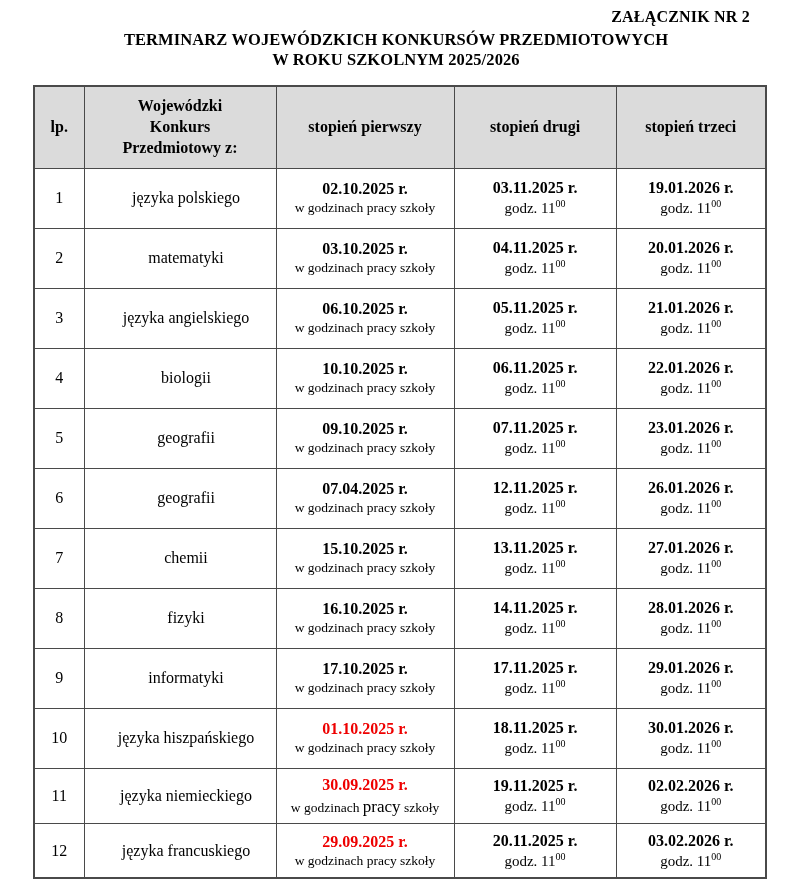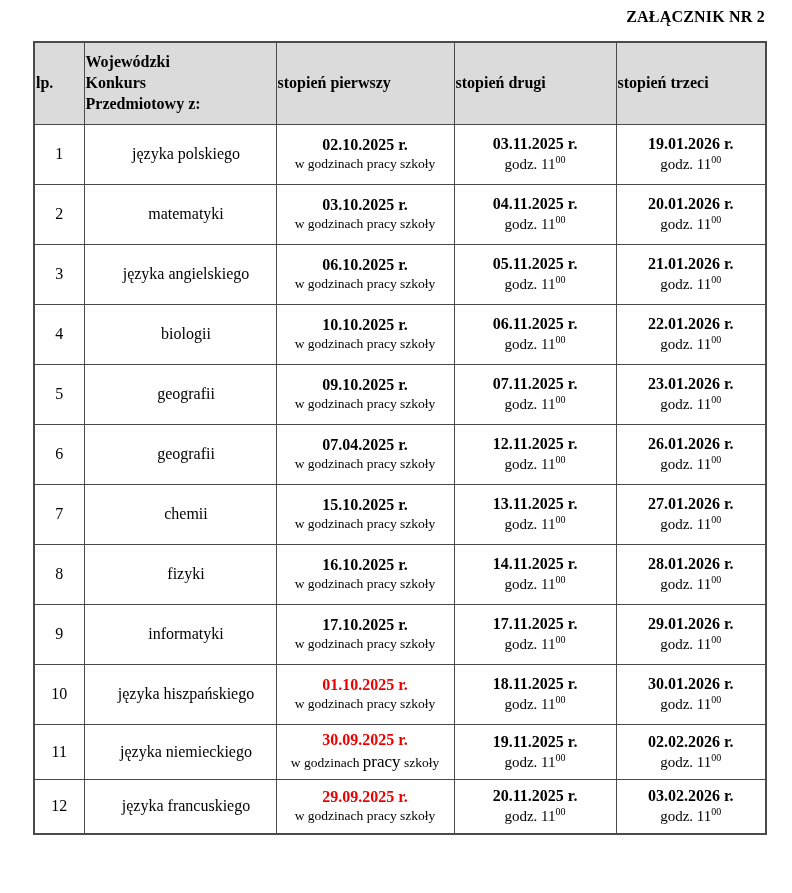--- a/index.html
+++ b/index.html
@@ -9,21 +9,21 @@
   }
   *{box-sizing:border-box;}
   html,body{margin:0;padding:0;}
   body{
     width:792px;height:893px;background:#ffffff;color:#000;
     font-family:"Liberation Serif","DejaVu Serif",serif;
     overflow:hidden;
   }
   .attachment{
     text-align:right;
-    padding:8px 27px 0 0;
+    padding:8px 42px 0 0;
     font-weight:bold;
     font-size:16px;
     letter-spacing:0.2px;
   }
   .doc-title{
     text-align:center;
     font-weight:bold;
     font-size:16.5px;
     line-height:1.22;
     margin-top:4px;
@@ -39,41 +39,43 @@
   .schedule th,.schedule td{
     border:1px solid var(--border);
     vertical-align:middle;
     overflow:hidden;
   }
   .schedule thead th{
     background:var(--header-bg);
     font-weight:bold;
     font-size:16px;
     height:82px;
-    text-align:left;
+    text-align:center;
     line-height:1.3;
   }
   .schedule tbody tr{height:60px;}
   .schedule tbody tr.compact{height:55px;}
   td.cell-lp{text-align:center;font-size:16px;}
   td.cell-subject{text-align:center;padding-left:13px;font-size:16px;}
   td.cell-stage{text-align:center;}
   .date{font-weight:bold;font-size:16px;line-height:1.25;}
   .date.red{color:var(--red);}
   .note{font-size:13.5px;line-height:1.25;margin-top:1px;}
   .note .big{font-size:17px;}
   .hour-note{font-size:15px;line-height:1.25;margin-top:1px;}
   .hour-note sup{font-size:10px;line-height:0;}
 </style>
 </head>
 <body>
 
 <div class="attachment">ZAŁĄCZNIK NR 2</div>
 
 <div class="doc-title">
+  <div>TERMINARZ WOJEWÓDZKICH KONKURSÓW PRZEDMIOTOWYCH</div>
+  <div>W ROKU SZKOLNYM 2025/2026</div>
 </div>
 
 <table class="schedule">
   <colgroup>
     <col style="width:50px">
     <col style="width:192px">
     <col style="width:178px">
     <col style="width:162px">
     <col style="width:150px">
   </colgroup>

